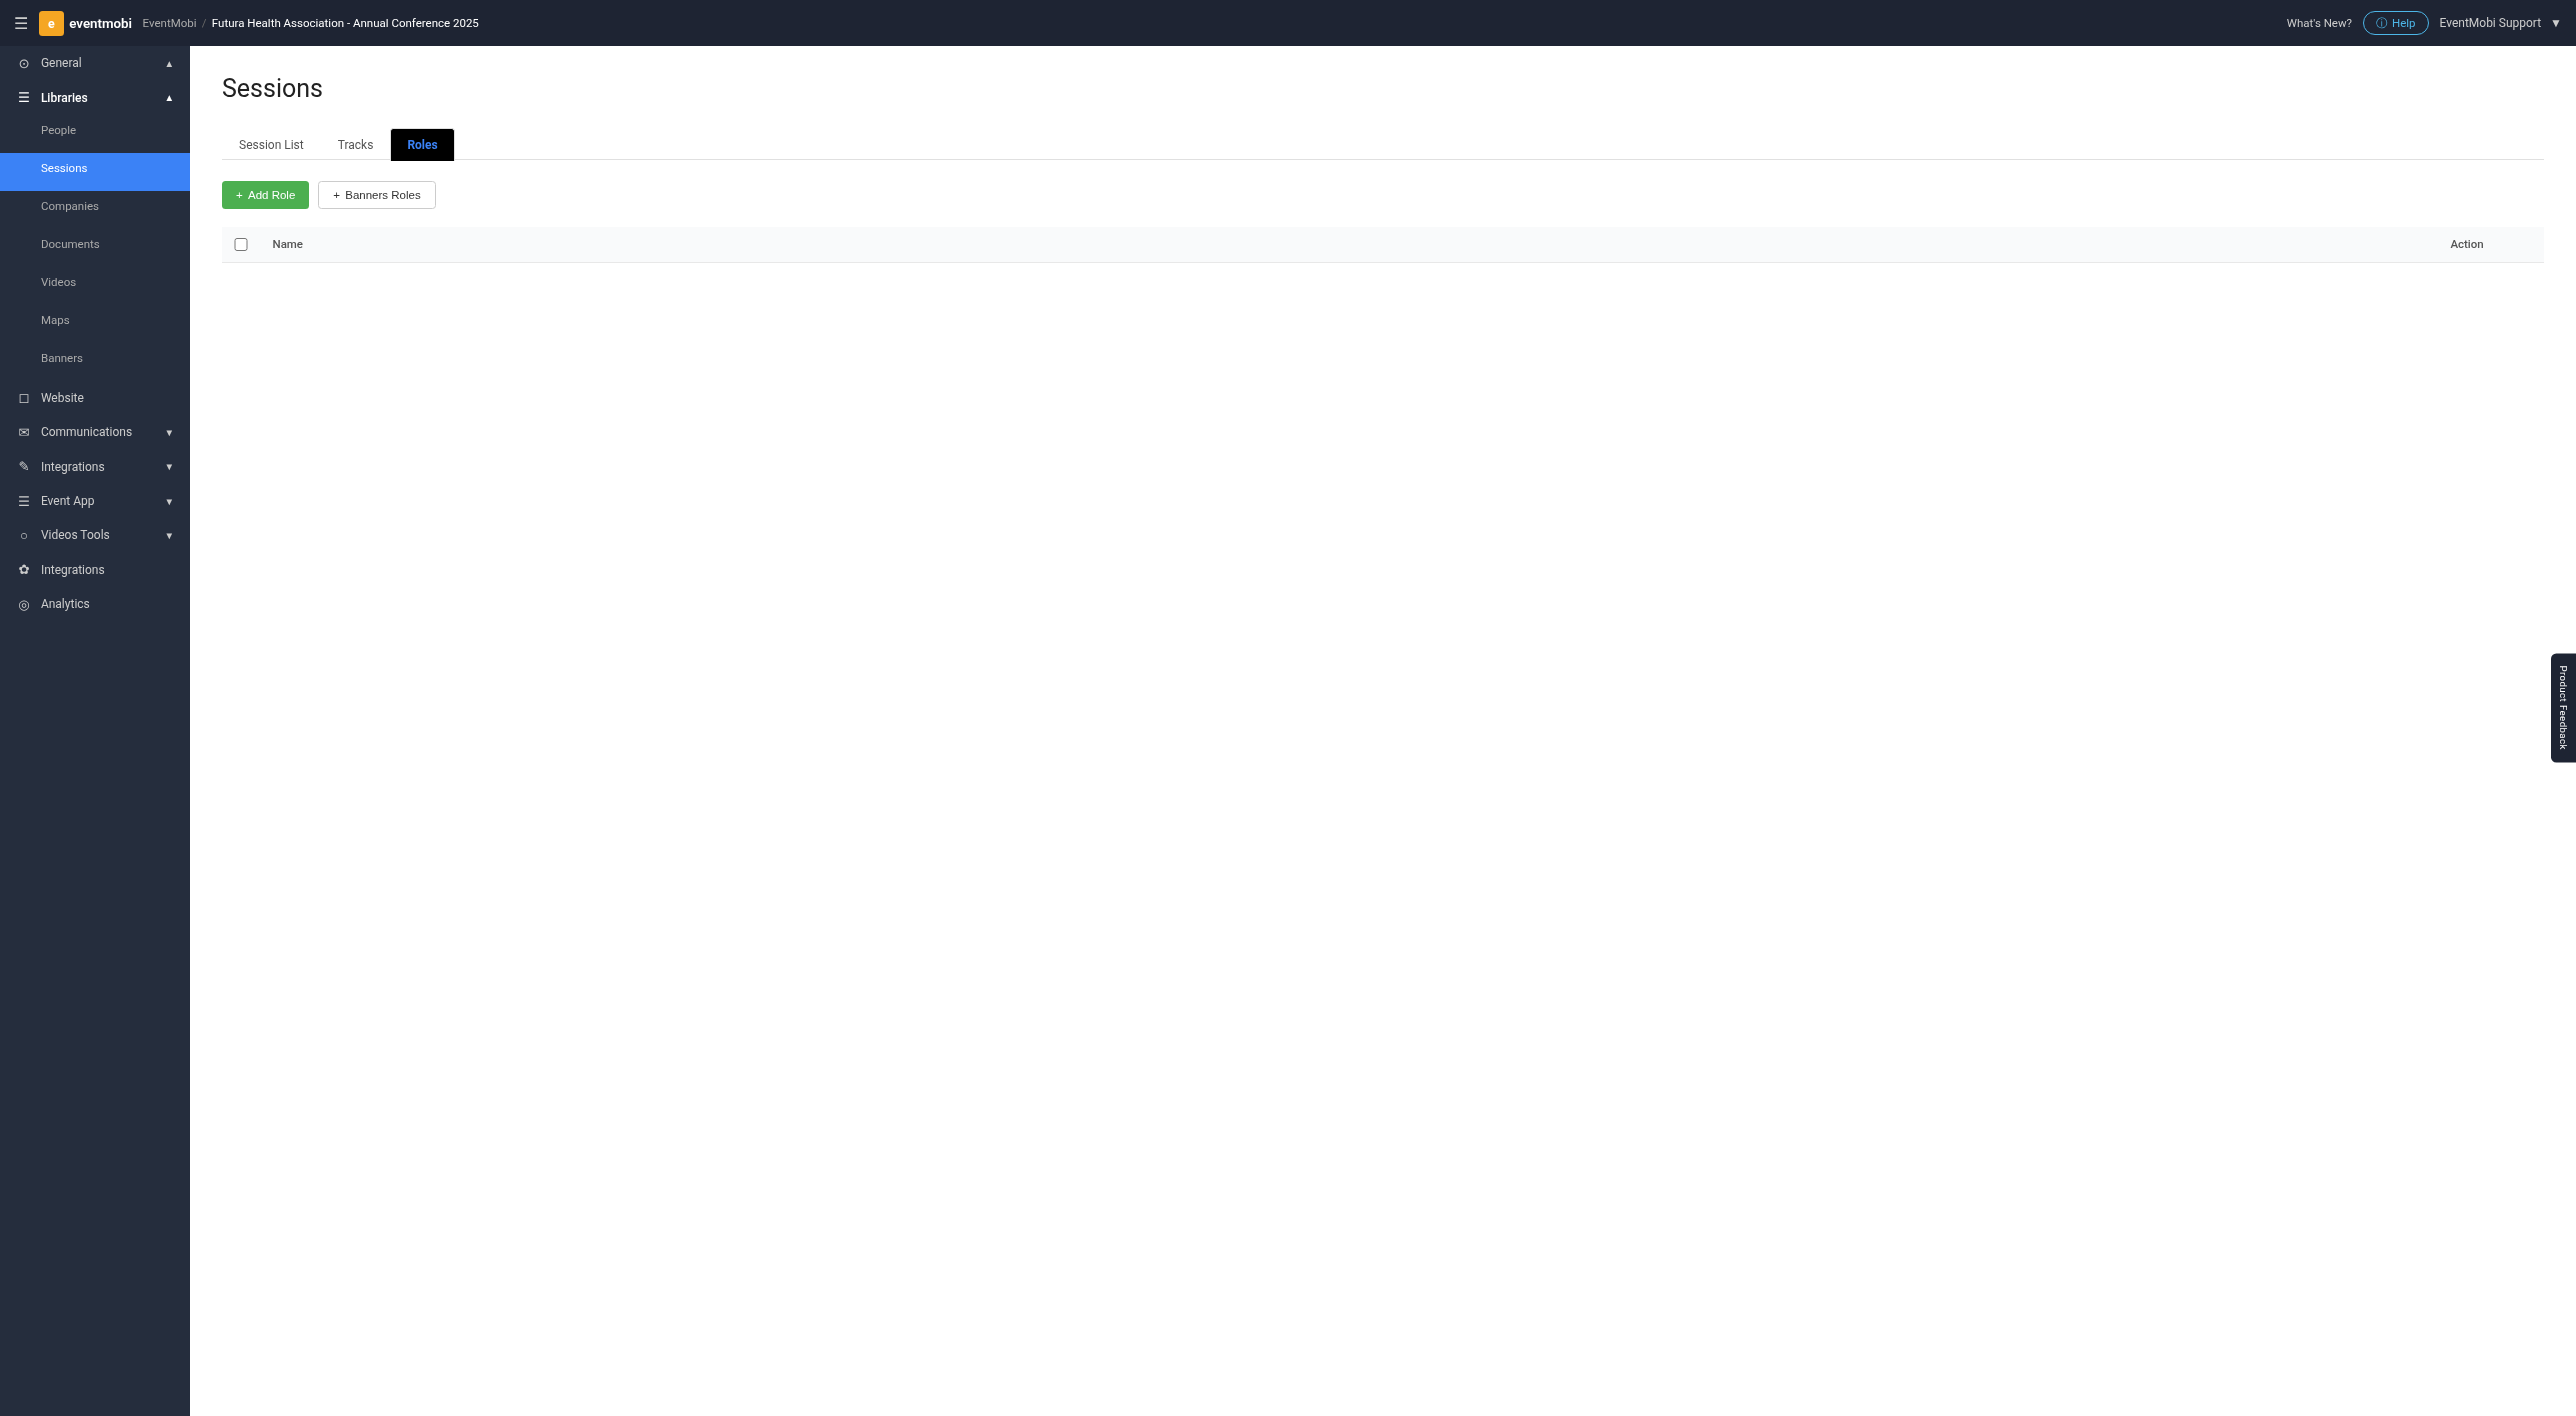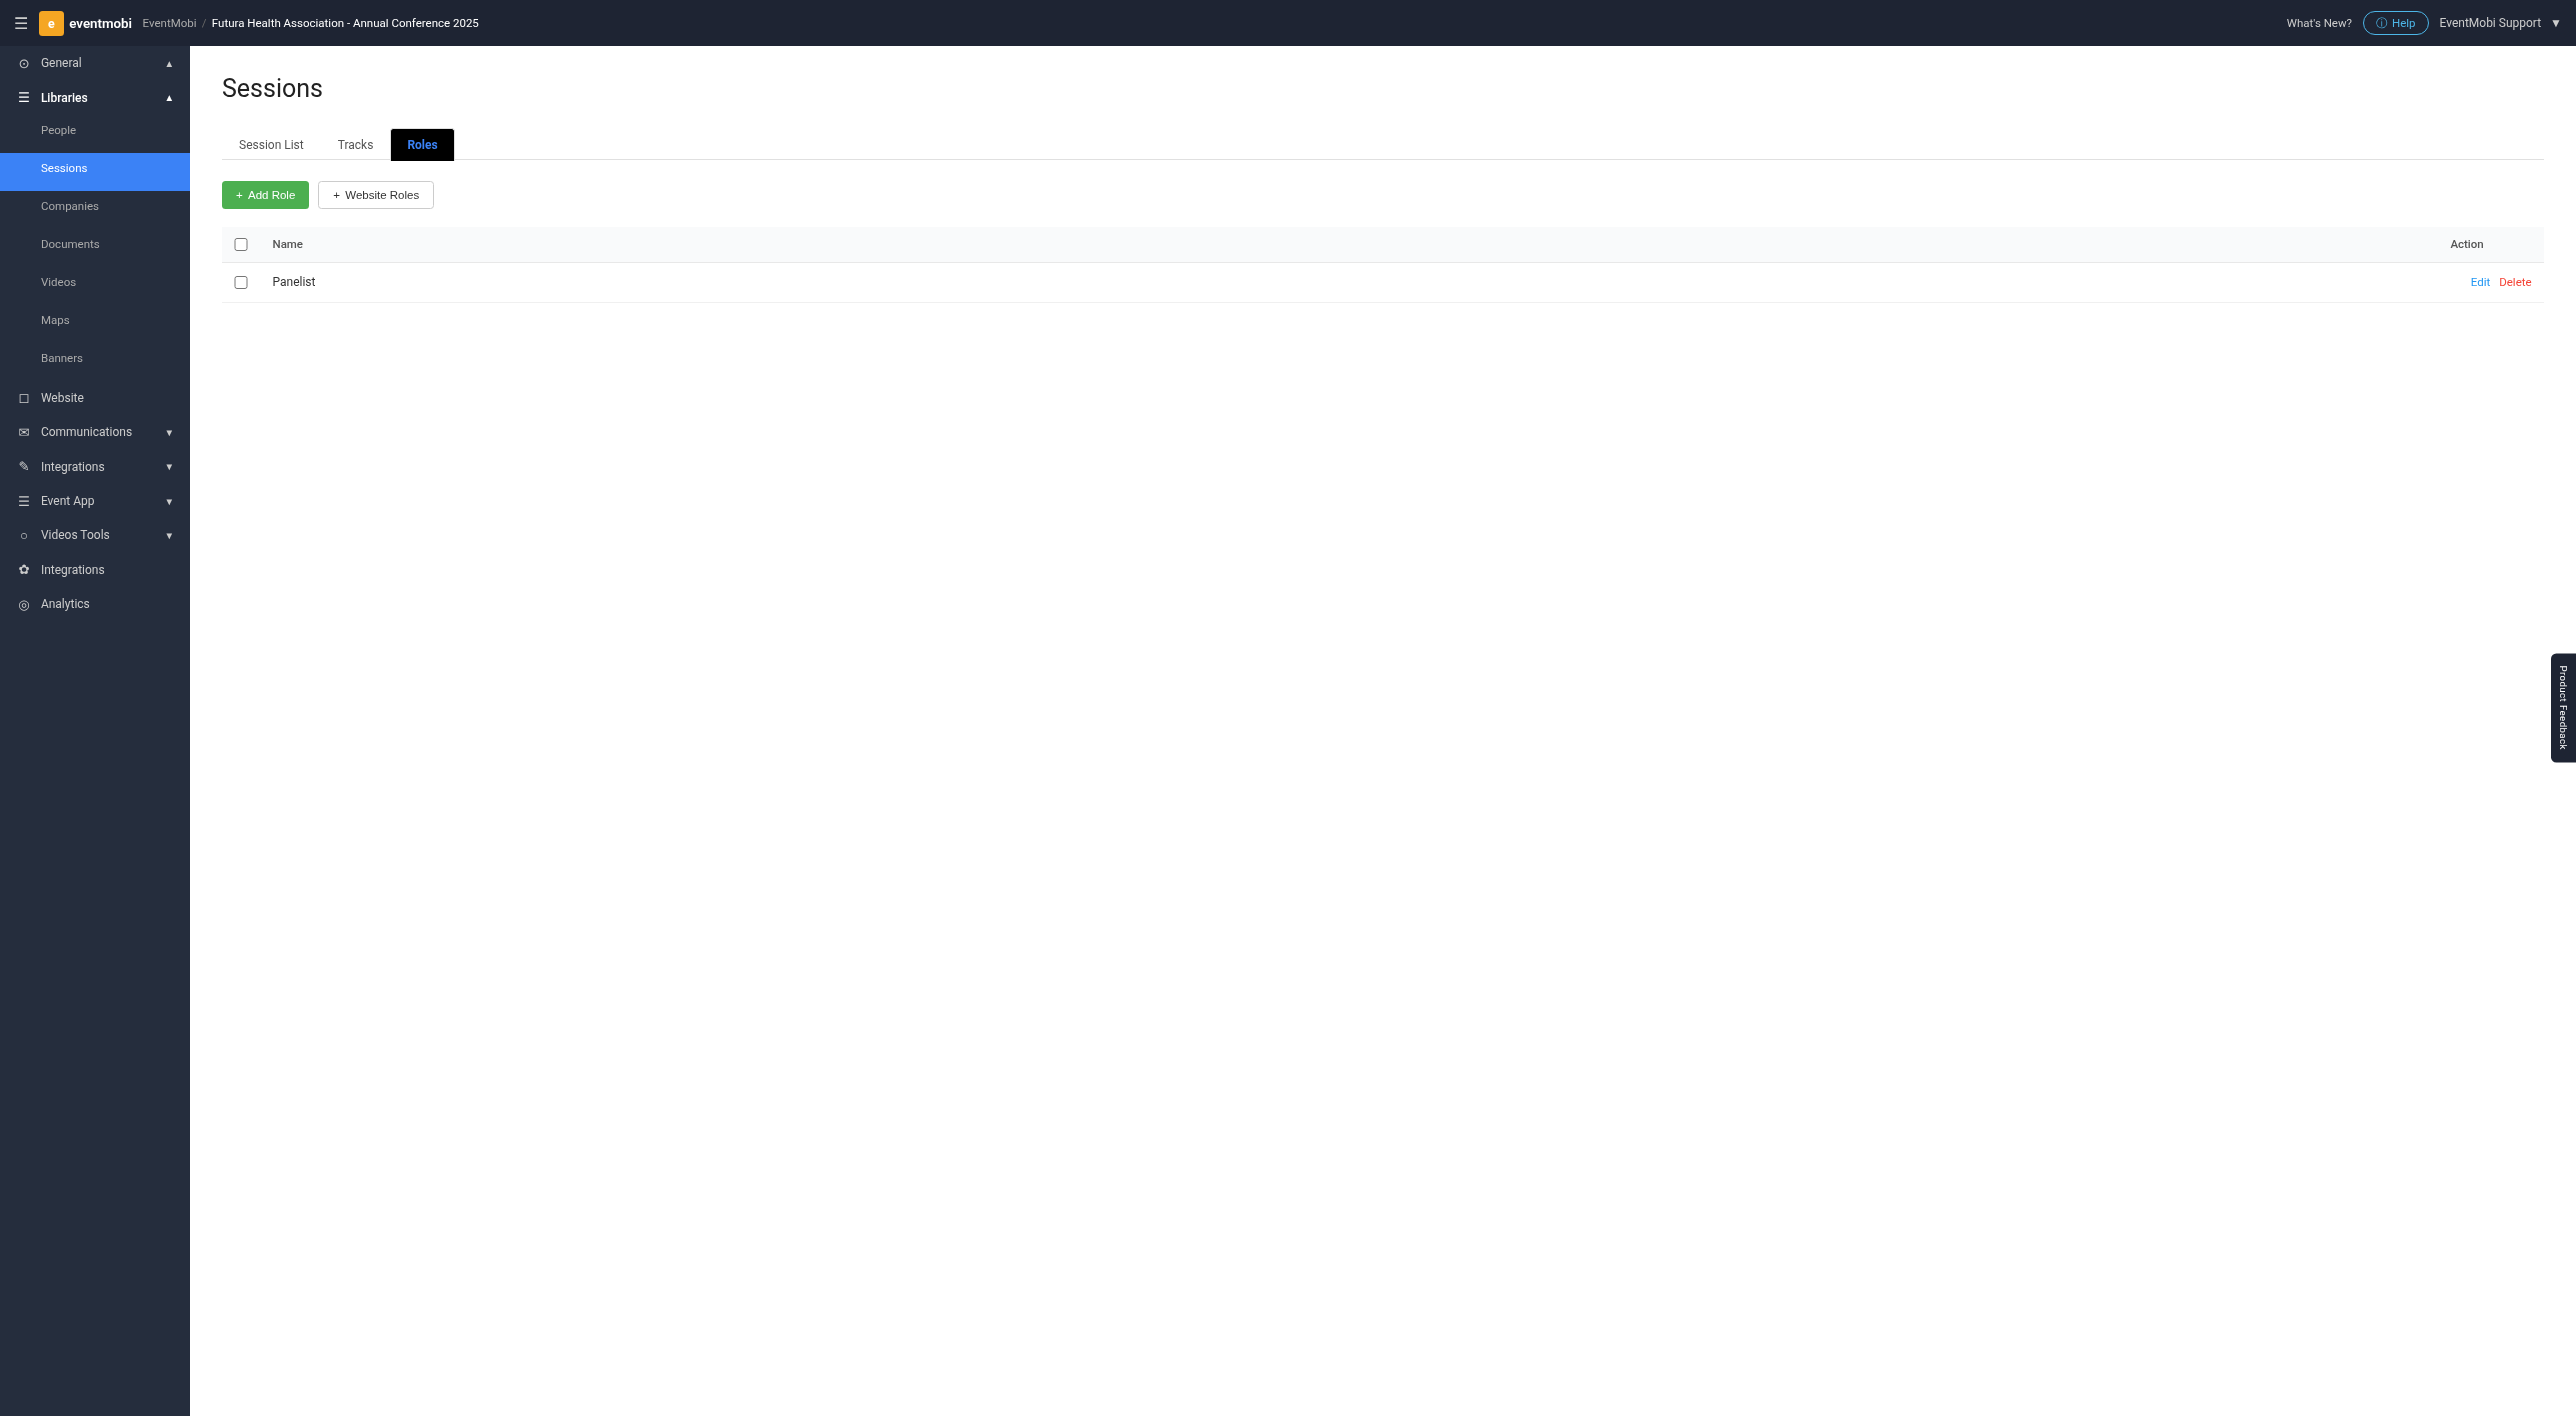--- a/index.html
+++ b/index.html
@@ -219,21 +219,21 @@
       </div>
     </div>
 
     <div class="toolbar">
       <button class="btn-add-role">
         <span>+</span>
         <span>Add Role</span>
       </button>
       <button class="btn-reorder">
         <span>+</span>
-        <span>Website Roles</span>
+        <span>Banners Roles</span>
       </button>
     </div>
 
     <table class="roles-table">
       <thead>
         <tr>
           <th class="col-checkbox">
             <div class="checkbox-cell">
               <input type="checkbox" style="">
             </div>
@@ -243,36 +243,20 @@
           </th>
           <th class="col-action">
             <span>Action</span>
           </th>
         </tr>
       </thead>
       <tbody>
 
 
 
-        <tr class="table-row">
-          <td class="col-checkbox">
-            <div class="checkbox-cell">
-              <input type="checkbox" style="">
-            </div>
-          </td>
-          <td>
-            <span>Panelist</span>
-          </td>
-          <td class="col-action">
-            <div class="action-cell">
-              <span class="action-edit">Edit</span>
-              <span class="action-delete active-delete">Delete</span>
-            </div>
-          </td>
-        </tr>
       </tbody>
     </table>
   </main>
 </div>
 
 <div class="feedback-sidebar">
   <span>Product Feedback</span>
 </div>
 
 

